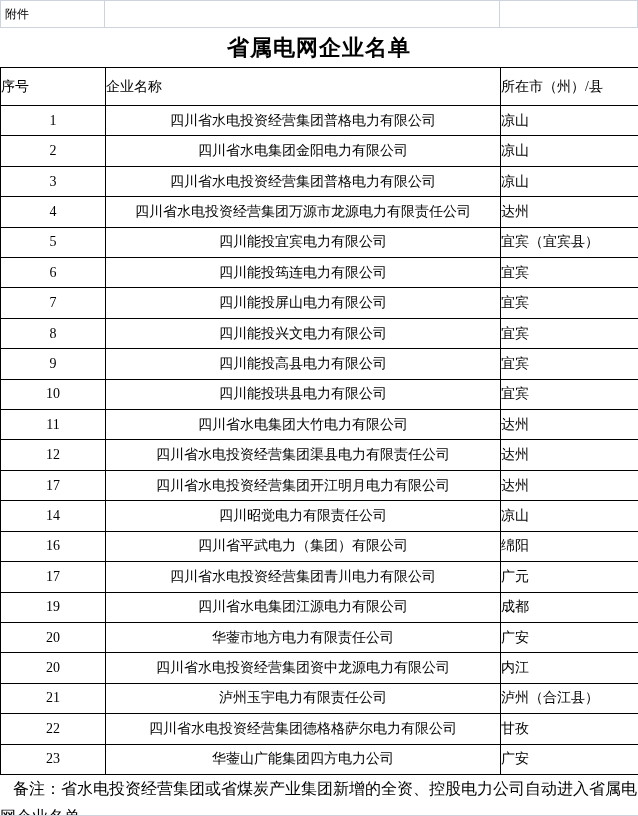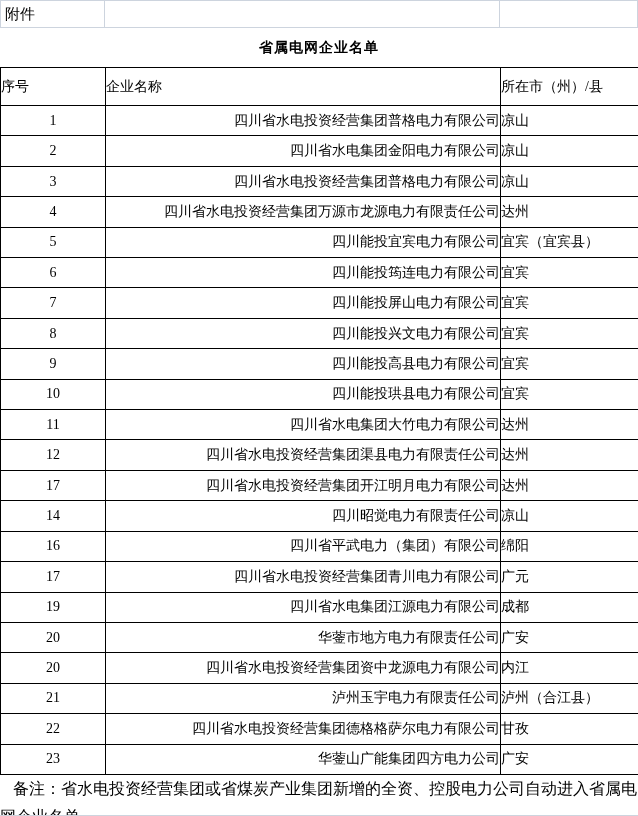--- a/index.html
+++ b/index.html
@@ -19,53 +19,53 @@
     height: 28px;
     border-top: 1px solid #cdd4de;
     border-bottom: 1px solid #cdd4de;
     box-sizing: border-box;
   }
   .attach-cell {
     box-sizing: border-box;
     border-right: 1px solid #cdd4de;
     display: flex;
     align-items: center;
-    font-size: 15px;
+    font-size: 12px;
   }
   .attach-cell.c1 { width: 105px; padding-left: 4px; border-left: 1px solid #cdd4de; }
   .attach-cell.c2 { width: 395px; }
   .attach-cell.c3 { flex: 1; }
   
   .title-row {
     height: 39px;
     display: flex;
     align-items: center;
     justify-content: center;
-    font-size: 14px;
+    font-size: 22px;
     font-weight: bold;
     letter-spacing: 1px;
   }
   
   table.main {
     width: 638px;
     height: 708px;
     border-collapse: collapse;
     table-layout: fixed;
   }
   table.main th, table.main td {
     border: 1px solid #000000;
     font-size: 14px;
     font-weight: normal;
     padding: 0;
     overflow: hidden;
     white-space: nowrap;
   }
   table.main th { height: 37px; text-align: left; }
   td.col-no   { text-align: center; }
-  td.col-name { text-align: right; padding-left: 4px; }
+  td.col-name { text-align: center; padding-left: 4px; }
   td.col-city { }
   
   .note {
     box-sizing: border-box;
     height: 41px;
     padding-top: 1px;
     font-size: 16px;
     line-height: 28px;
     text-indent: 13px;
     border-bottom: 1px solid #cdd4de;

